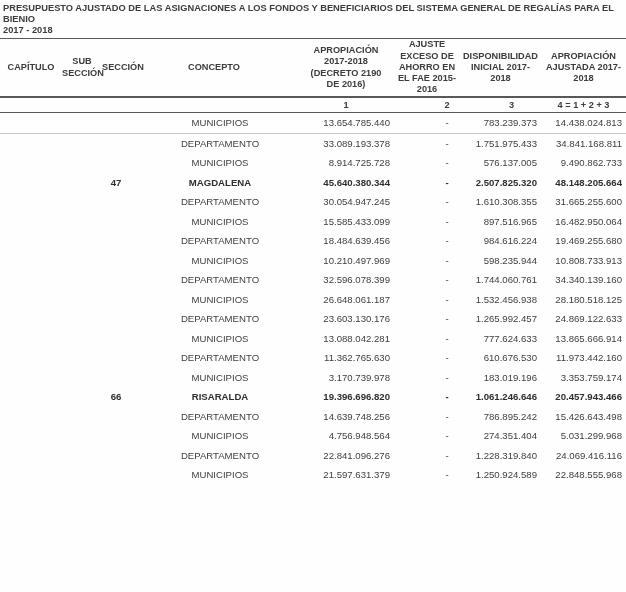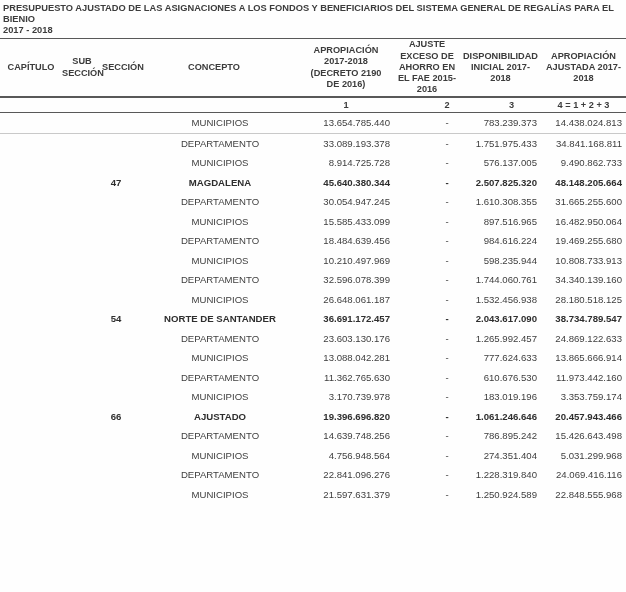--- a/index.html
+++ b/index.html
@@ -218,30 +218,20 @@
         <tr class="data-row">
           <td class="c-center"></td>
           <td class="c-center"></td>
           <td class="c-center"></td>
           <td class="c-left">MUNICIPIOS</td>
           <td class="c-right">26.648.061.187</td>
           <td class="c-dash">-</td>
           <td class="c-right">1.532.456.938</td>
           <td class="c-right">28.180.518.125</td>
         </tr>
-        <tr class="data-row section-row">
-          <td class="c-center"></td>
-          <td class="c-center"></td>
-          <td class="c-center">54</td>
-          <td class="c-left">NORTE DE SANTANDER</td>
-          <td class="c-right">36.691.172.457</td>
-          <td class="c-dash">-</td>
-          <td class="c-right">2.043.617.090</td>
-          <td class="c-right">38.734.789.547</td>
-        </tr>
         <tr class="data-row">
           <td class="c-center"></td>
           <td class="c-center"></td>
           <td class="c-center"></td>
           <td class="c-left">DEPARTAMENTO</td>
           <td class="c-right">23.603.130.176</td>
           <td class="c-dash">-</td>
           <td class="c-right">1.265.992.457</td>
           <td class="c-right">24.869.122.633</td>
         </tr>
@@ -272,21 +262,21 @@
           <td class="c-left">MUNICIPIOS</td>
           <td class="c-right">3.170.739.978</td>
           <td class="c-dash">-</td>
           <td class="c-right">183.019.196</td>
           <td class="c-right">3.353.759.174</td>
         </tr>
         <tr class="data-row section-row">
           <td class="c-center"></td>
           <td class="c-center"></td>
           <td class="c-center">66</td>
-          <td class="c-left">AJUSTADO</td>
+          <td class="c-left">RISARALDA</td>
           <td class="c-right">19.396.696.820</td>
           <td class="c-dash">-</td>
           <td class="c-right">1.061.246.646</td>
           <td class="c-right">20.457.943.466</td>
         </tr>
         <tr class="data-row">
           <td class="c-center"></td>
           <td class="c-center"></td>
           <td class="c-center"></td>
           <td class="c-left">DEPARTAMENTO</td>

